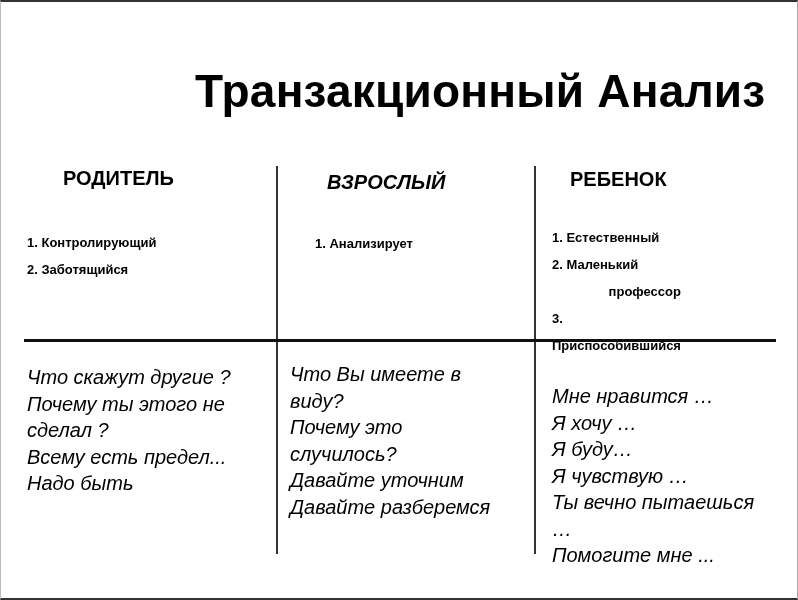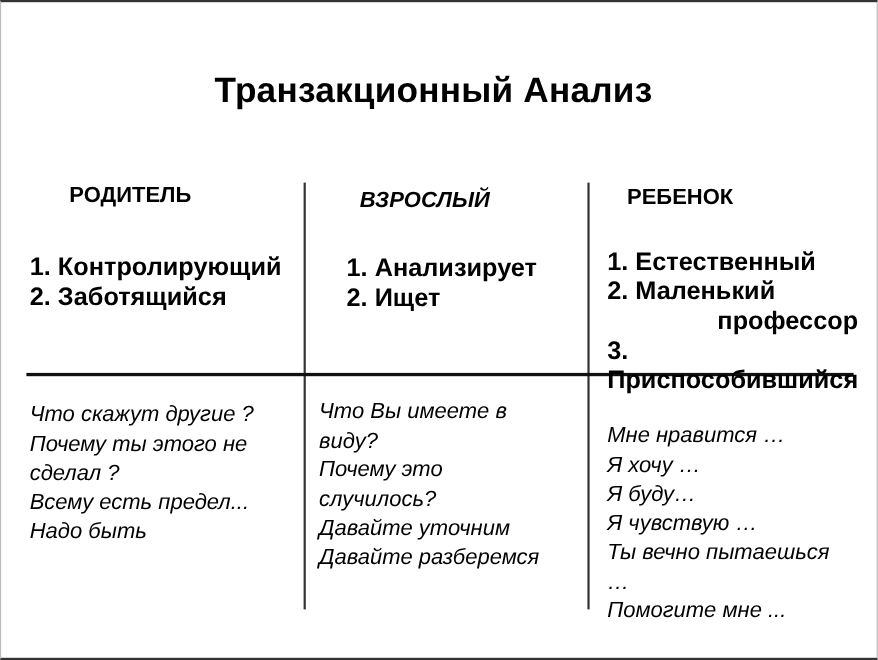--- a/index.html
+++ b/index.html
@@ -6,28 +6,28 @@
   body {
     width: 798px; height: 600px; position: relative; overflow: hidden;
     background: #ffffff; font-family: "Liberation Sans", sans-serif; color: #000;
   }
   .frame {
     position: absolute; left: 0; top: 0; width: 798px; height: 600px; box-sizing: border-box;
     border-top: 2px solid #333; border-bottom: 2px solid #333;
     border-left: 1px solid #bbb; border-right: 1px solid #aaa;
   }
   .title {
-    position: absolute; left: 195px; top: 64px; font-size: 32px; font-weight: bold;
+    position: absolute; left: 195px; top: 64px; font-size: 46px; font-weight: bold;
     white-space: nowrap; letter-spacing: 0.2px;
   }
   .head {
     position: absolute; font-size: 20px; font-weight: bold; white-space: nowrap;
   }
   .roles {
-    position: absolute; font-size: 23px; font-weight: bold; line-height: 27px; white-space: nowrap;
+    position: absolute; font-size: 13px; font-weight: bold; line-height: 27px; white-space: nowrap;
   }
   .phrases {
     position: absolute; font-size: 20px; font-style: italic; line-height: 26.5px; white-space: nowrap;
   }
   .vline { position: absolute; width: 1.5px; background: #333; }
   .hline { position: absolute; height: 2.5px; background: #111; }
   .indent { padding-left: 24px; text-align: right; }
 </style>
 </head>
 <body>
@@ -49,21 +49,20 @@
   <div>Что скажут другие ?</div>
   <div>Почему ты этого не</div>
   <div>сделал ?</div>
   <div>Всему есть предел...</div>
   <div>Надо быть</div>
 </div>
 
 <div class="head" style="left:327px; top:171px;font-style:italic;">ВЗРОСЛЫЙ</div>
 <div class="roles" style="left:315px; top:230px;">
   <div>1. Анализирует</div>
-  <div>2. Ищет</div>
 </div>
 <div class="phrases" style="left:290px; top:361px;">
   <div>Что Вы имеете в</div>
   <div>виду?</div>
   <div>Почему это</div>
   <div>случилось?</div>
   <div>Давайте уточним</div>
   <div>Давайте разберемся</div>
 </div>
 

